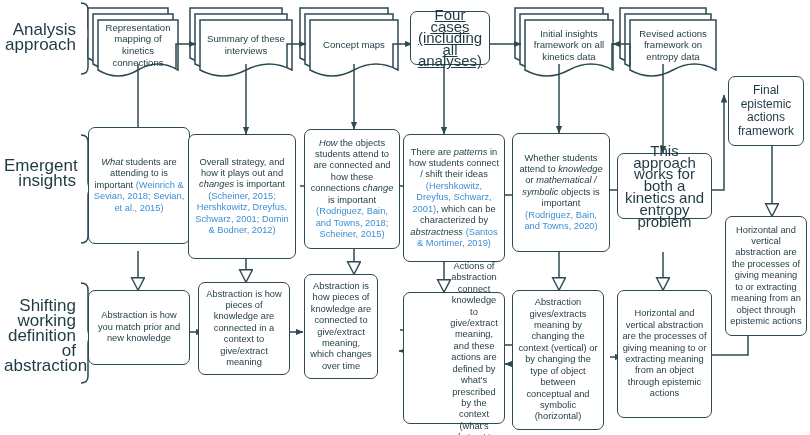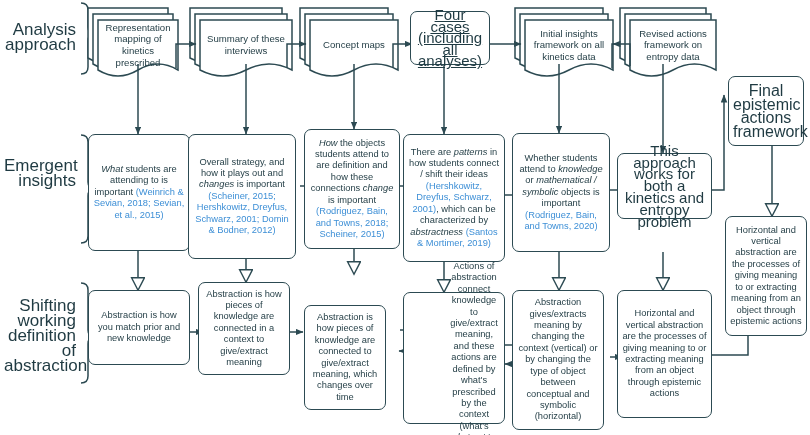--- a/index.html
+++ b/index.html
@@ -42,21 +42,21 @@
     align-items: center;
     justify-content: center;
     text-align: center;
     font-size: 9.3px;
     line-height: 11.4px;
     padding: 3px 4px;
     color: #1f3a42;
     z-index: 5;
   }
   .node .txt { width: 100%; }
-  .node.big { font-size: 16px; line-height: 13.5px; }
+  .node.big { font-size: 12px; line-height: 13.5px; }
   .node.doc {
     background: transparent;
     border: none;
     border-radius: 0;
     padding: 0;
   }
   .doc-label {
     position: relative;
     z-index: 3;
     width: 100%;
@@ -167,21 +167,21 @@
   <div class="rowlabel" style="left:4px; top:22px; width:72px;">Analysis
 approach</div>
   <div class="rowlabel" style="left:4px; top:158px; width:72px;">Emergent
 insights</div>
   <div class="rowlabel" style="left:4px; top:298px; width:72px;">Shifting
 working
 definition of
 abstraction</div>
 
   <div class="node doc" style="left:98px; top:20px; width:80px; height:50px;">
-    <div class="doc-label">Representation mapping of kinetics prescribed</div>
+    <div class="doc-label">Representation mapping of kinetics connections</div>
   </div>
 
   <div class="node doc" style="left:200px; top:20px; width:92px; height:50px;">
     <div class="doc-label">Summary of these interviews</div>
   </div>
 
   <div class="node doc" style="left:310px; top:20px; width:88px; height:50px;">
     <div class="doc-label">Concept maps</div>
   </div>
 
@@ -194,30 +194,30 @@
   </div>
 
   <div class="node doc" style="left:630px; top:20px; width:86px; height:50px;">
     <div class="doc-label">Revised actions framework on entropy data</div>
   </div>
 
   <div class="node big" style="left:728px; top:76px; width:76px; height:70px;">
     <div class="txt">Final epistemic actions framework</div>
   </div>
 
-  <div class="node" style="left:88px; top:134px; width:102px; height:117px;">
+  <div class="node" style="left:88px; top:127px; width:102px; height:117px;">
     <div class="txt"><i>What</i><span> students are attending to is important </span><span class="cite">(Weinrich &amp; Sevian, 2018; Sevian, et al., 2015)</span></div>
   </div>
 
   <div class="node" style="left:188px; top:134px; width:108px; height:125px;">
     <div class="txt"><span>Overall strategy, and how it plays out and </span><i>changes</i><span> is important </span><span class="cite">(Scheiner, 2015; Hershkowitz, Dreyfus, Schwarz, 2001; Domin &amp; Bodner, 2012)</span></div>
   </div>
 
   <div class="node" style="left:304px; top:129px; width:96px; height:120px;">
-    <div class="txt"><i>How</i><span> the objects students attend to are definition and how these connections </span><i>change</i><span> is important </span><span class="cite">(Rodriguez, Bain, and Towns, 2018; Scheiner, 2015)</span></div>
+    <div class="txt"><i>How</i><span> the objects students attend to are connected and how these connections </span><i>change</i><span> is important </span><span class="cite">(Rodriguez, Bain, and Towns, 2018; Scheiner, 2015)</span></div>
   </div>
 
   <div class="node" style="left:403px; top:134px; width:102px; height:128px;">
     <div class="txt"><span>There are </span><i> patterns</i><span> in how students connect / shift their ideas </span><span class="cite">(Hershkowitz, Dreyfus, Schwarz, 2001)</span><span>, which can be characterized by </span><i>abstractness</i><span> </span><span class="cite">(Santos &amp; Mortimer, 2019)</span></div>
   </div>
 
   <div class="node" style="left:512px; top:133px; width:98px; height:119px;">
     <div class="txt"><span>Whether students attend to </span><i>knowledge</i><span> or </span><i>mathematical / symbolic</i><span> objects is important </span><span class="cite">(Rodriguez, Bain, and Towns, 2020)</span></div>
   </div>
 
@@ -230,21 +230,21 @@
   </div>
 
   <div class="node" style="left:198px; top:282px; width:92px; height:93px;">
     <div class="txt"><span>Abstraction is how pieces of knowledge are connected in a context to give/extract meaning</span></div>
   </div>
 
   <div class="node" style="left:88px; top:290px; width:102px; height:75px;">
     <div class="txt"><span>Abstraction is how you match prior and new knowledge</span></div>
   </div>
 
-  <div class="node" style="left:304px; top:274px; width:82px; height:105px;margin-top:31px;">
+  <div class="node" style="left:304px; top:274px; width:74px; height:105px;">
     <div class="txt"><span>Abstraction is how pieces of knowledge are connected to give/extract meaning, which changes over time</span></div>
   </div>
 
   <div class="node" style="left:403px; top:292px; width:102px; height:132px;padding-left:44px;">
     <div class="txt"><span>Actions of abstraction connect knowledge to give/extract meaning, and these actions are defined by what's prescribed by the context (what's </span><i>abstract</i><span> to the context).</span></div>
   </div>
 
   <div class="node" style="left:512px; top:290px; width:92px; height:140px;">
     <div class="txt"><span>Abstraction gives/extracts meaning by changing the context (vertical) or by changing the type of object between conceptual and symbolic (horizontal)</span></div>
   </div>

